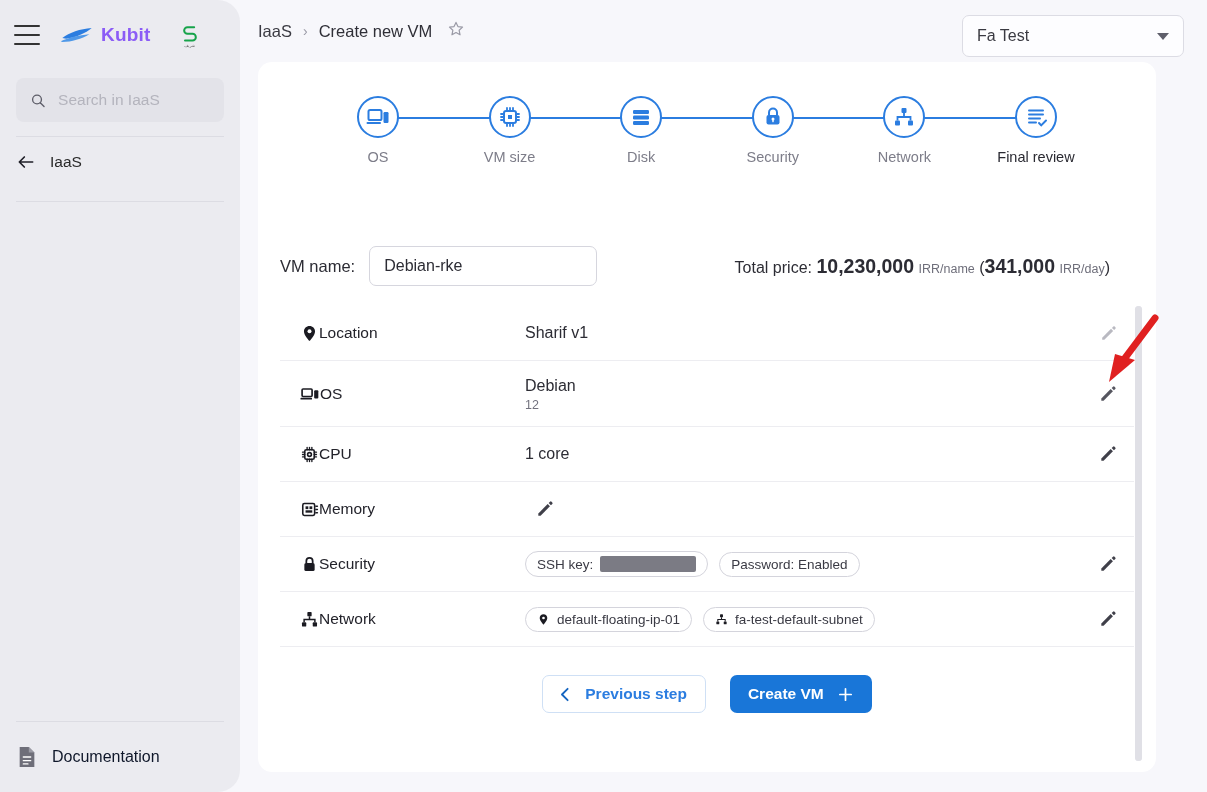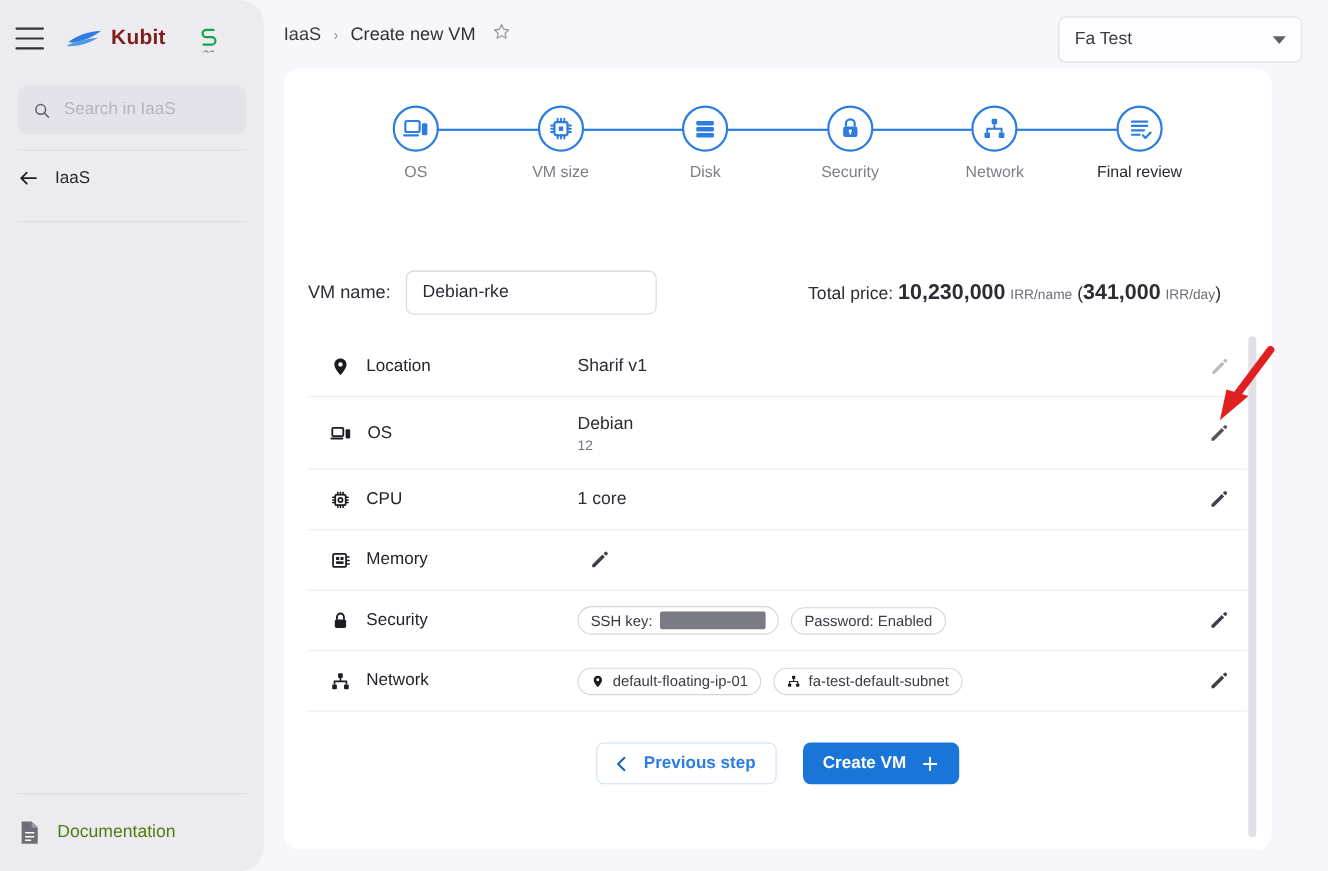--- a/index.html
+++ b/index.html
@@ -20,21 +20,21 @@
     border-bottom-right-radius: 22px;
   }
   .sb-header {
     height: 70px; display: flex; align-items: center;
     padding: 0 14px; gap: 10px;
   }
   .hamburger { width: 26px; height: 20px; display: flex; flex-direction: column;
     justify-content: space-between; cursor: pointer; }
   .hamburger i { display: block; height: 2.4px; background: #333; border-radius: 2px; }
   .brand { display: flex; align-items: center; gap: 7px; margin-left: 10px; }
-  .brand-name { color: #7f1d1d; font-size: 19px; font-weight: bold; letter-spacing: .2px; }
+  .brand-name { color: #8b5cf6; font-size: 19px; font-weight: bold; letter-spacing: .2px; }
   .brand-logo { width: 34px; height: 20px; }
   .partner-logo { margin-left: 14px; width: 30px; height: 30px;
      display:flex; flex-direction:column; align-items:center; justify-content:center;}
   .partner-sub { font-size: 4px; color: #5a5a5a; letter-spacing:.2px; }
 
   .sb-search {
     margin: 8px 16px 0 16px; height: 44px; border-radius: 8px;
     background: #e3e3e9; display: flex; align-items: center; padding: 0 14px; gap: 12px;
   }
   .sb-search input {
@@ -47,21 +47,21 @@
 
   .sb-nav-item {
     margin: 0 16px; height: 50px; display: flex; align-items: center; gap: 14px;
     cursor: pointer; font-size: 15.5px; color: #2a2a2a;
   }
 
   .sb-bottom { position: absolute; bottom: 0; left: 0; right: 0; }
   .sb-bottom .sb-divider { margin-bottom: 0; }
   .sb-doc {
     margin: 0 16px; height: 70px; display: flex; align-items: center; gap: 14px;
-    cursor: pointer; font-size: 16px; color: #4d7c0f;
+    cursor: pointer; font-size: 16px; color: #0f172a;
   }
 
   
   .topbar {
     position: absolute; left: 240px; top: 0; right: 0; height: 62px;
     display: flex; align-items: center; padding: 0 18px 0 18px;
   }
   .breadcrumb { display: flex; align-items: center; gap: 11px; font-size: 16.5px; }
   .bc-link { color: #3a3a42; cursor: pointer; }
   .bc-sep { color: #9a9aa6; font-size: 14px; }
@@ -112,21 +112,21 @@
   .price b { font-size: 19.5px; font-weight: bold; }
   .price .unit { font-size: 12.5px; color: #6e6e7a; }
 
   
   .summary { margin: 20px 22px 0 22px; position: relative; }
   .srow {
     display: flex; align-items: center; min-height: 55px;
     border-bottom: 1px solid #ededf1; position: relative;
   }
   .srow-label {
-    width: 245px; display: flex; align-items: center; gap: 14px;
+    width: 245px; display: flex; align-items: center; 
     padding-left: 20px; font-size: 15.5px; color: #23232b;
   }
   .srow-value { flex: 1; display: flex; align-items: center; gap: 11px; flex-wrap: wrap;
      font-size: 16px; color: #2c2c34; }
   .val-main { line-height: 1.25; }
   .val-sub { font-size: 12.5px; color: #72727e; margin-top: 2px; }
   .chip {
     display: inline-flex; align-items: center; gap: 7px;
     border: 1px solid #d4d4dc; border-radius: 14px; padding: 4px 11px;
     font-size: 13.5px; color: #3a3a44; background: #fff; white-space: nowrap;

